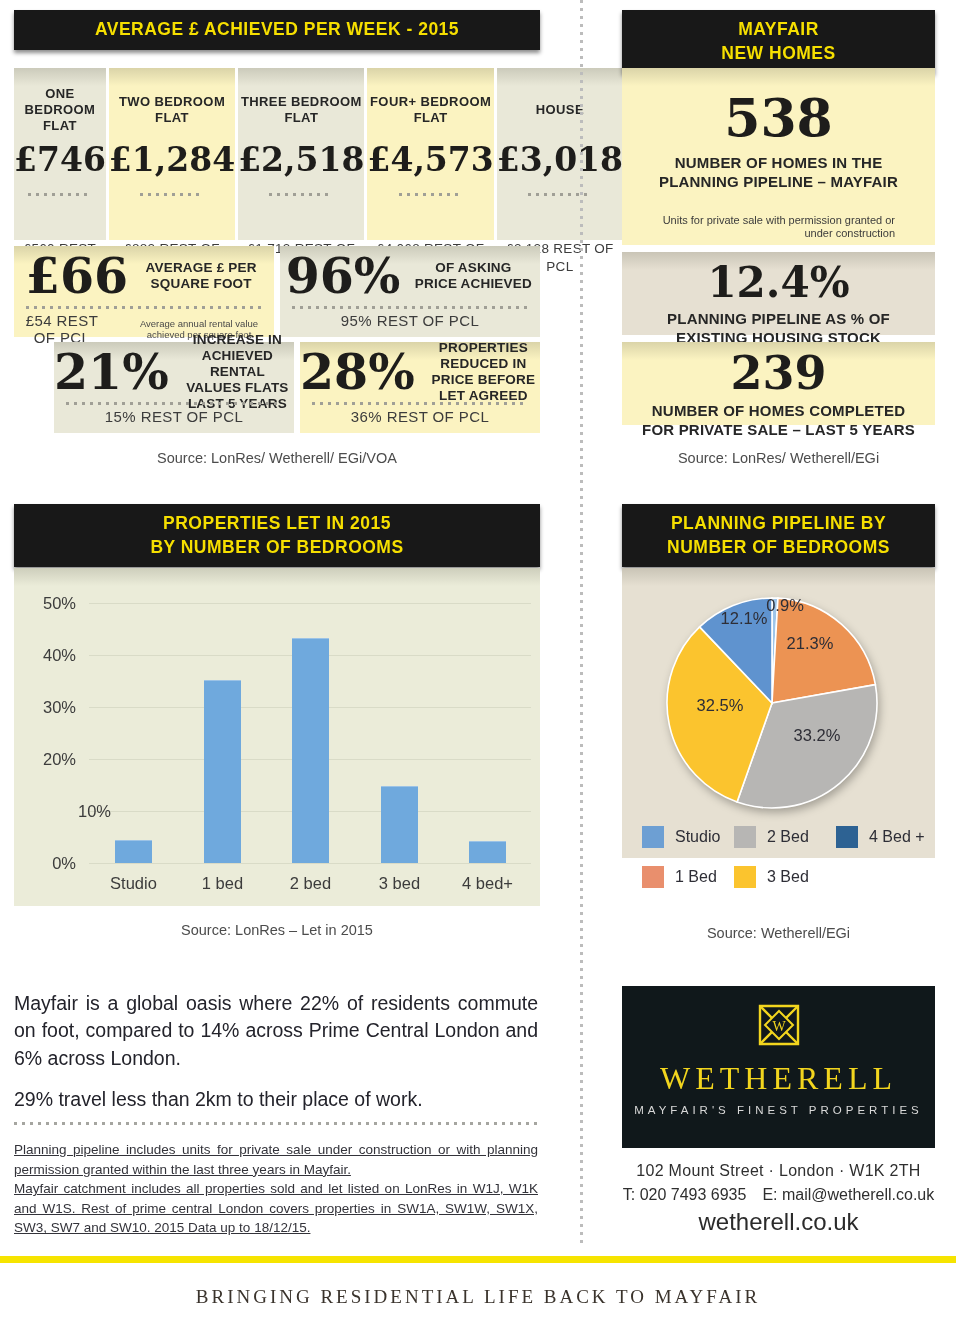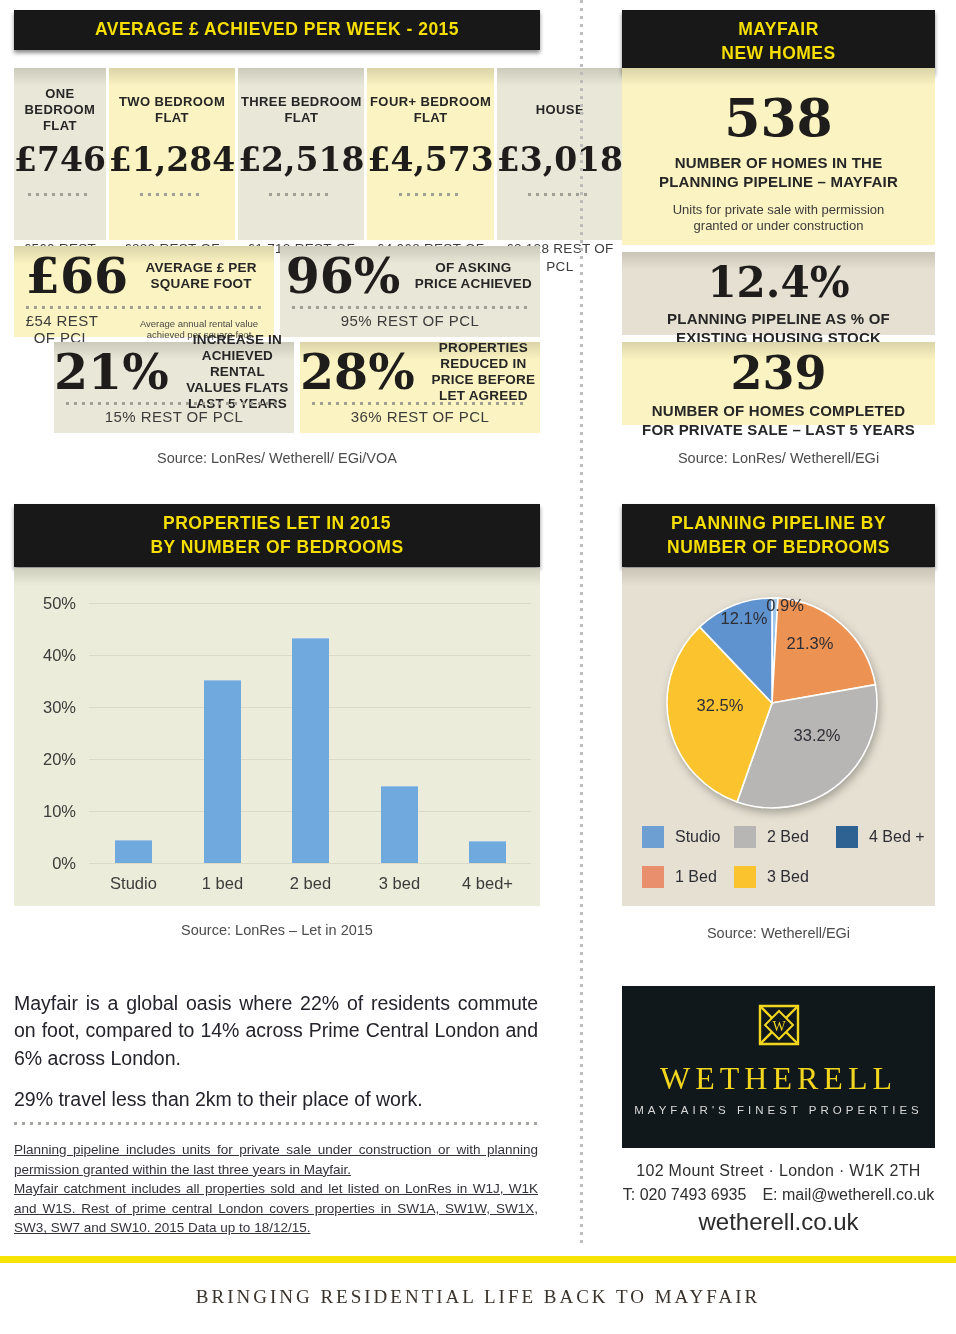--- a/index.html
+++ b/index.html
@@ -72,25 +72,25 @@
 
   
   .rcard{position:absolute;left:0;right:0;text-align:center;}
   .rcard-538{top:58px;height:177px;}
   .rcard-124{top:242px;height:83px;}
   .rcard-239{top:332px;height:83px;}
   .r-value{font-family:"DejaVu Serif", serif;font-weight:bold;color:#1e1d1b;line-height:1;}
   .v538{font-size:52px;margin-top:24px;} .v124{font-size:42px;margin-top:10px;} .v239{font-size:46px;margin-top:8px;}
   .r-label{font-weight:bold;font-size:15px;line-height:1.25;color:#262626;margin-top:10px;letter-spacing:.2px;}
   .r-label-sm{margin-top:6px;}
-  .r-note{font-size:13px;line-height:1.25;color:#3c3c3c;margin-top:10px;}
+  .r-note{font-size:11px;line-height:1.25;color:#3c3c3c;margin-top:22px;text-align:right;}
 
   
   .pie-header{top:494px;}
-  .pie-card{position:absolute;left:0;right:0;top:558px;height:338px;}
+  .pie-card{position:absolute;left:0;right:0;top:558px;height:290px;}
   .pie-wrap{position:absolute;left:42px;top:27px;width:216px;height:216px;}
   .pie-wrap svg{filter:drop-shadow(2px 4px 4px rgba(0,0,0,.28));}
   .plab{position:absolute;transform:translate(-50%,-50%);font-size:16.5px;color:#2e2e36;white-space:nowrap;}
   .plab0{left:121px;top:10px;} .plab1{left:146px;top:48px;} .plab2{left:153px;top:140px;}
   .plab3{left:56px;top:110px;} .plab4{left:80px;top:23px;}
   .legend{position:absolute;left:20px;top:252px;display:grid;grid-auto-flow:column;
           grid-template-rows:repeat(2,34px);grid-template-columns:92px 102px auto;align-items:center;row-gap:6px;}
   .legend-item{display:flex;align-items:center;gap:11px;font-size:16px;color:#2e2e36;}
   .legend-swatch{width:22px;height:22px;flex:0 0 auto;}
 
@@ -213,21 +213,21 @@
       <div class="gridline" style="top:87px;"></div>
       <div class="gridline" style="top:139px;"></div>
       <div class="gridline" style="top:191px;"></div>
       <div class="gridline" style="top:243px;"></div>
       <div class="gridline" style="top:295px;"></div>
 
       <span class="ylab" style="top:26px;">50%</span>
       <span class="ylab" style="top:78px;">40%</span>
       <span class="ylab" style="top:130px;">30%</span>
       <span class="ylab" style="top:182px;">20%</span>
-      <span class="ylab" style="top:234px;">10%</span>
+      <span class="ylab" style="top:234px;margin-left:35px;">10%</span>
       <span class="ylab" style="top:286px;">0%</span>
 
       <div class="bar" id="bar-0" style="left: 101px; height: 22.4px; background: rgb(111, 169, 221);"></div>
       <div class="bar" id="bar-1" style="left: 190px; height: 182px; background: rgb(111, 169, 221);"></div>
       <div class="bar" id="bar-2" style="left: 278px; height: 223.6px; background: rgb(111, 169, 221);"></div>
       <div class="bar" id="bar-3" style="left: 367px; height: 76.4px; background: rgb(111, 169, 221);"></div>
       <div class="bar" id="bar-4" style="left: 455px; height: 20.8px; background: rgb(111, 169, 221);"></div>
 
       <span class="xlab" style="left:75px;">Studio</span>
       <span class="xlab" style="left:164px;">1 bed</span>

